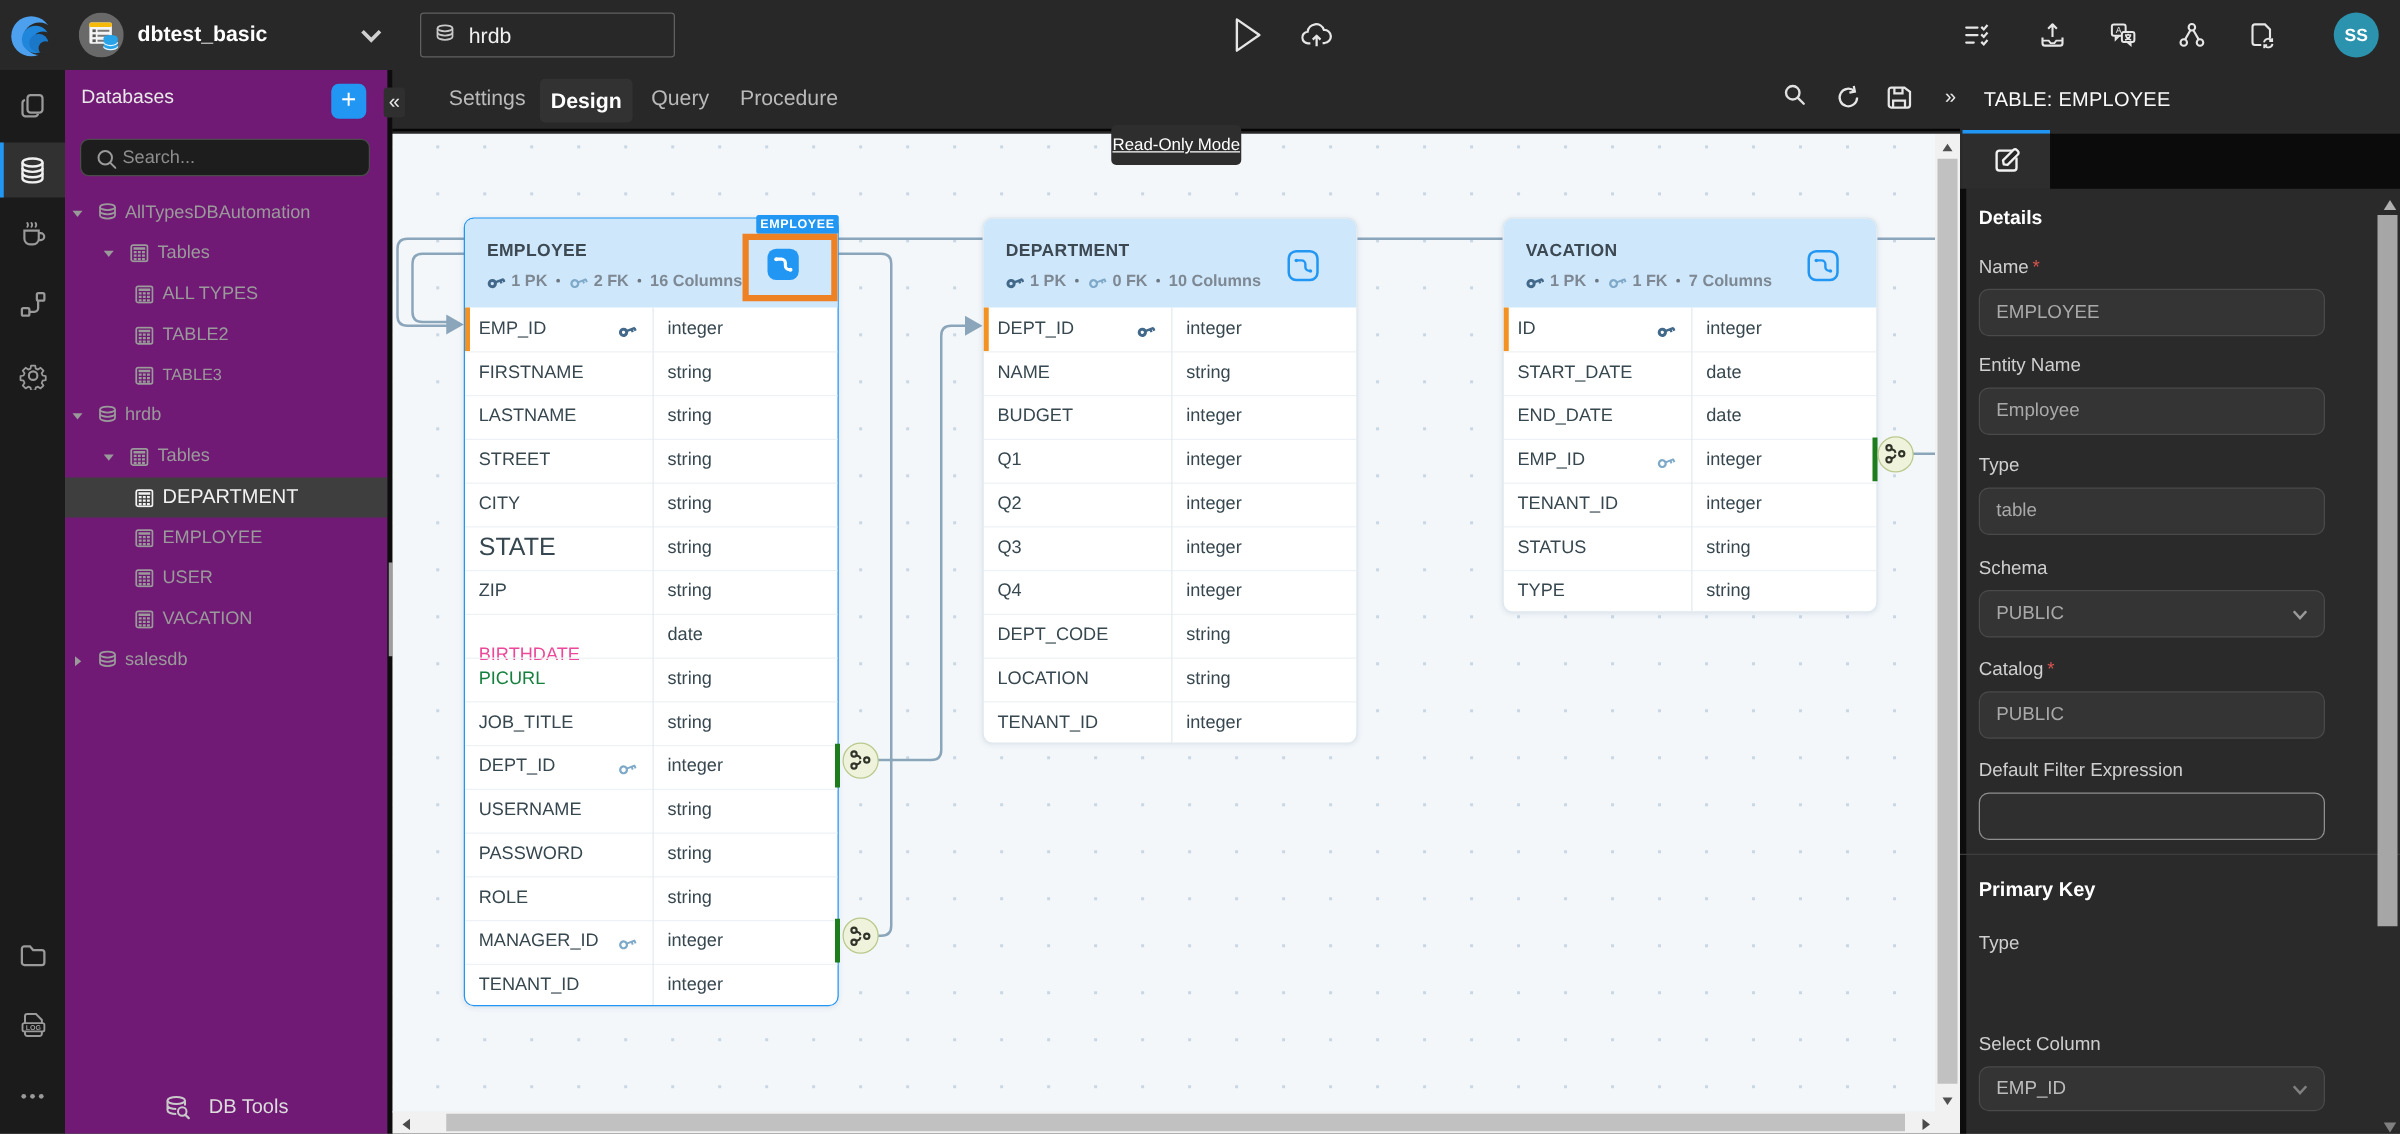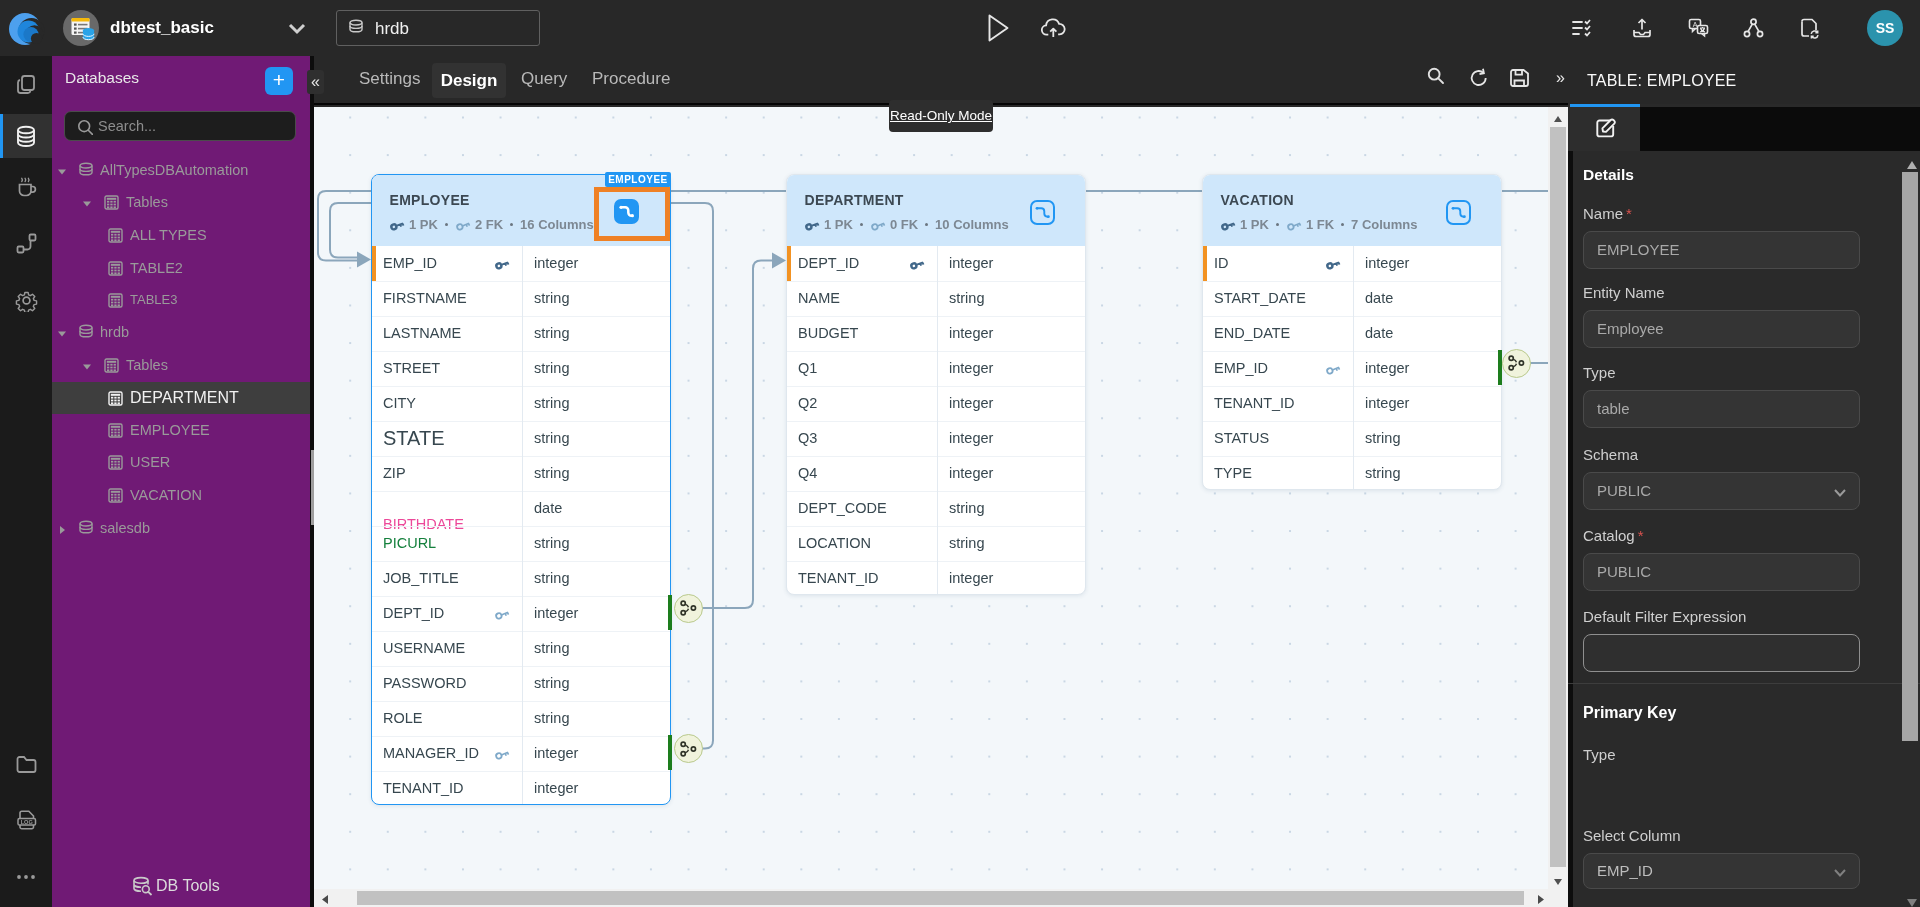--- a/index.html
+++ b/index.html
@@ -290,21 +290,21 @@
         <path d="M2 7 v3.4 c0 1.3 2.7 2.4 6 2.4 s6 -1.1 6 -2.4 V7" fill="none" stroke="#9a9a9a" stroke-width="1.4"></path>
       </svg></div>
 <div class="abs" style="left:48px;top:456px;height:32px;line-height:32px;font-size:14.5px;color:#9a9a9a">salesdb</div>
 <div class="abs" style="left:80px;top:820px;width:140px;display:flex;align-items:center">
       <svg width="20" height="20" viewBox="0 0 20 20" style="">
         <ellipse cx="9" cy="4.4" rx="7" ry="2.8" fill="none" stroke="#c9c9c9" stroke-width="1.6"></ellipse>
         <path d="M2 4.4 v4 c0 1.5 3.1 2.8 7 2.8 M2 8.4 v4 c0 1.5 3.1 2.8 7 2.8 M16 4.4 v4" fill="none" stroke="#c9c9c9" stroke-width="1.6"></path>
         <circle cx="13.8" cy="13.2" r="3.4" fill="none" stroke="#c9c9c9" stroke-width="1.6"></circle>
         <path d="M16.2 15.8 L19 18.5" stroke="#c9c9c9" stroke-width="1.8" stroke-linecap="round"></path>
       </svg>
-      <span style="margin-left:4px;font-size:16px;color:#dcdcdc">DB Tools</span>
+      <span style="margin-left:15px;font-size:16px;color:#dcdcdc">DB Tools</span>
     </div>
 </div>
 <div class="abs" style="left:310px;top:56px;width:4px;height:851px;background:#0d0d0d"></div>
 <div class="abs" style="left:310.5px;top:450px;width:3px;height:75px;background:#9e9e9e"></div>
 <div class="abs" style="left:314px;top:56px;width:1254px;height:49px;background:#282828;border-bottom:2px solid #050505">
 <div class="abs" style="left:-7px;top:14px;width:17px;height:24px;background:#2f2f2f;border-radius:3px;color:#e8e8e8;font-size:16px;text-align:center;line-height:23px">«</div>
 <div class="abs" style="left:45px;top:13px;font-size:17px;color:#b9b9b9">Settings</div>
 <div class="abs" style="left:118px;top:7px;width:74px;height:35px;background:#323232;border-radius:4px;color:#fff;font-weight:bold;font-size:17px;text-align:center;line-height:35px">Design</div>
 <div class="abs" style="left:207px;top:13px;font-size:17px;color:#b9b9b9">Query</div>
 <div class="abs" style="left:278px;top:13px;font-size:17px;color:#b9b9b9">Procedure</div>

